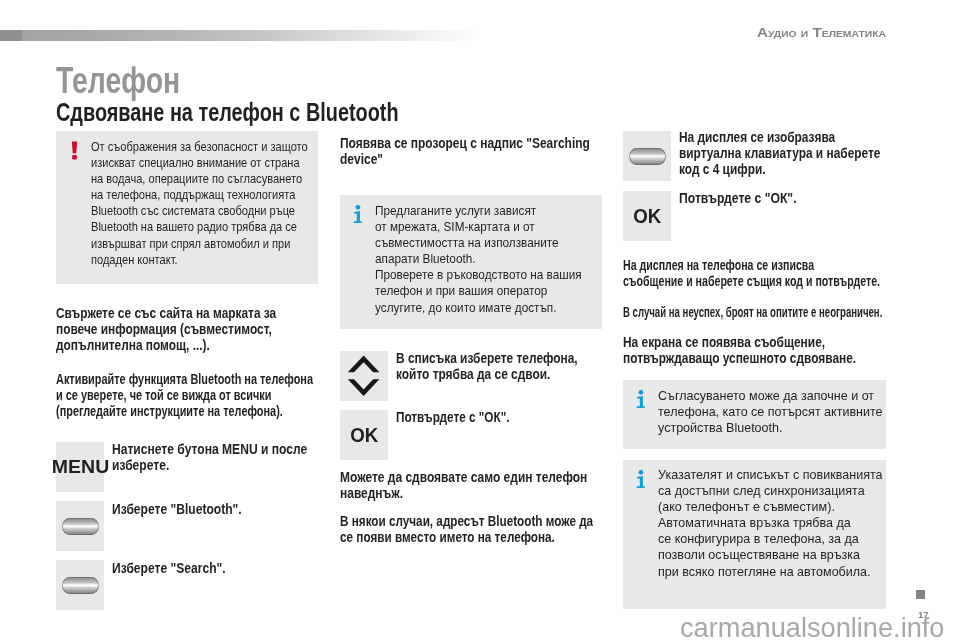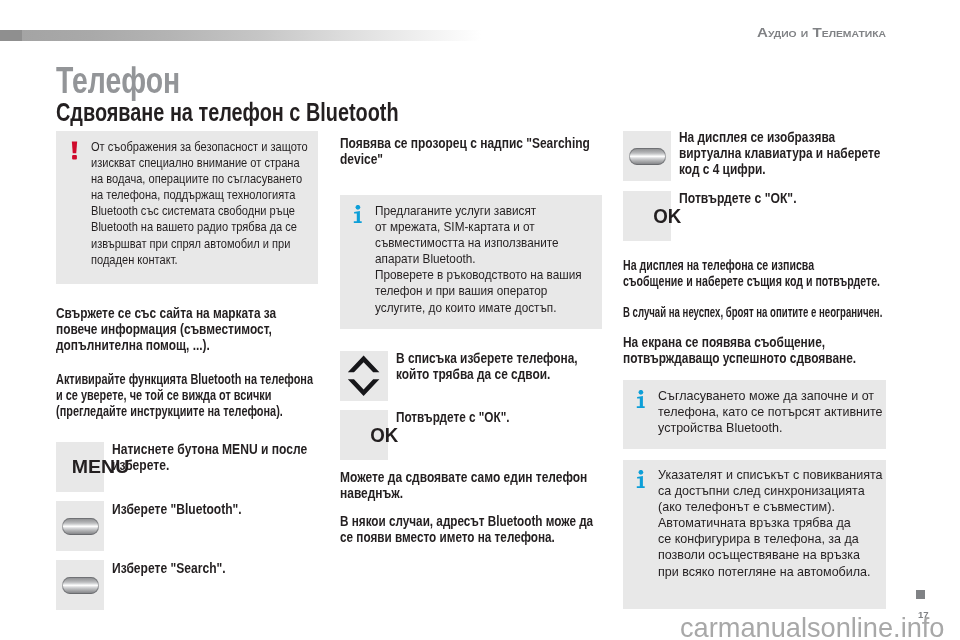--- a/index.html
+++ b/index.html
@@ -32,21 +32,21 @@
 
   
   .gbox{position:absolute;background:#e8e8e8;}
   .info{position:absolute;}
   .excl{position:absolute;}
 
   
   .ibox{position:absolute;width:48px;height:50px;background:#e8e8e8;}
   .ibox .lbl{position:absolute;left:0;top:0;width:48px;height:50px;
              display:flex;align-items:center;justify-content:center;
-             font-weight:bold;line-height:1;padding-left:20px;}
+             font-weight:bold;line-height:1;}
   .menulbl{font-size:18px;}
   .menulbl span{display:inline-block;transform:scaleX(1.085) translateZ(0);}
   .oklbl{font-size:20.3px;}
   .oklbl span{display:inline-block;transform:scaleX(.923) translateZ(0);}
   .knob{position:absolute;left:6px;top:17px;width:37px;height:17px;border-radius:8px/8.5px;
         background:linear-gradient(to bottom,
                    #86878a 0%,#8e8f92 4%,#9b9c9e 12%,#aeafb1 24%,#c6c7c9 34%,
                    #e3e4e5 42%,#f8f9f9 47%,#fcfcfc 50%,#ededee 54%,#d7d8da 60%,
                    #bcbdbf 70%,#a5a6a8 80%,#8f9093 90%,#7d7e81 97%,#757679 100%);
         box-shadow:inset 0 0 0 1px rgba(90,91,94,.55);}

